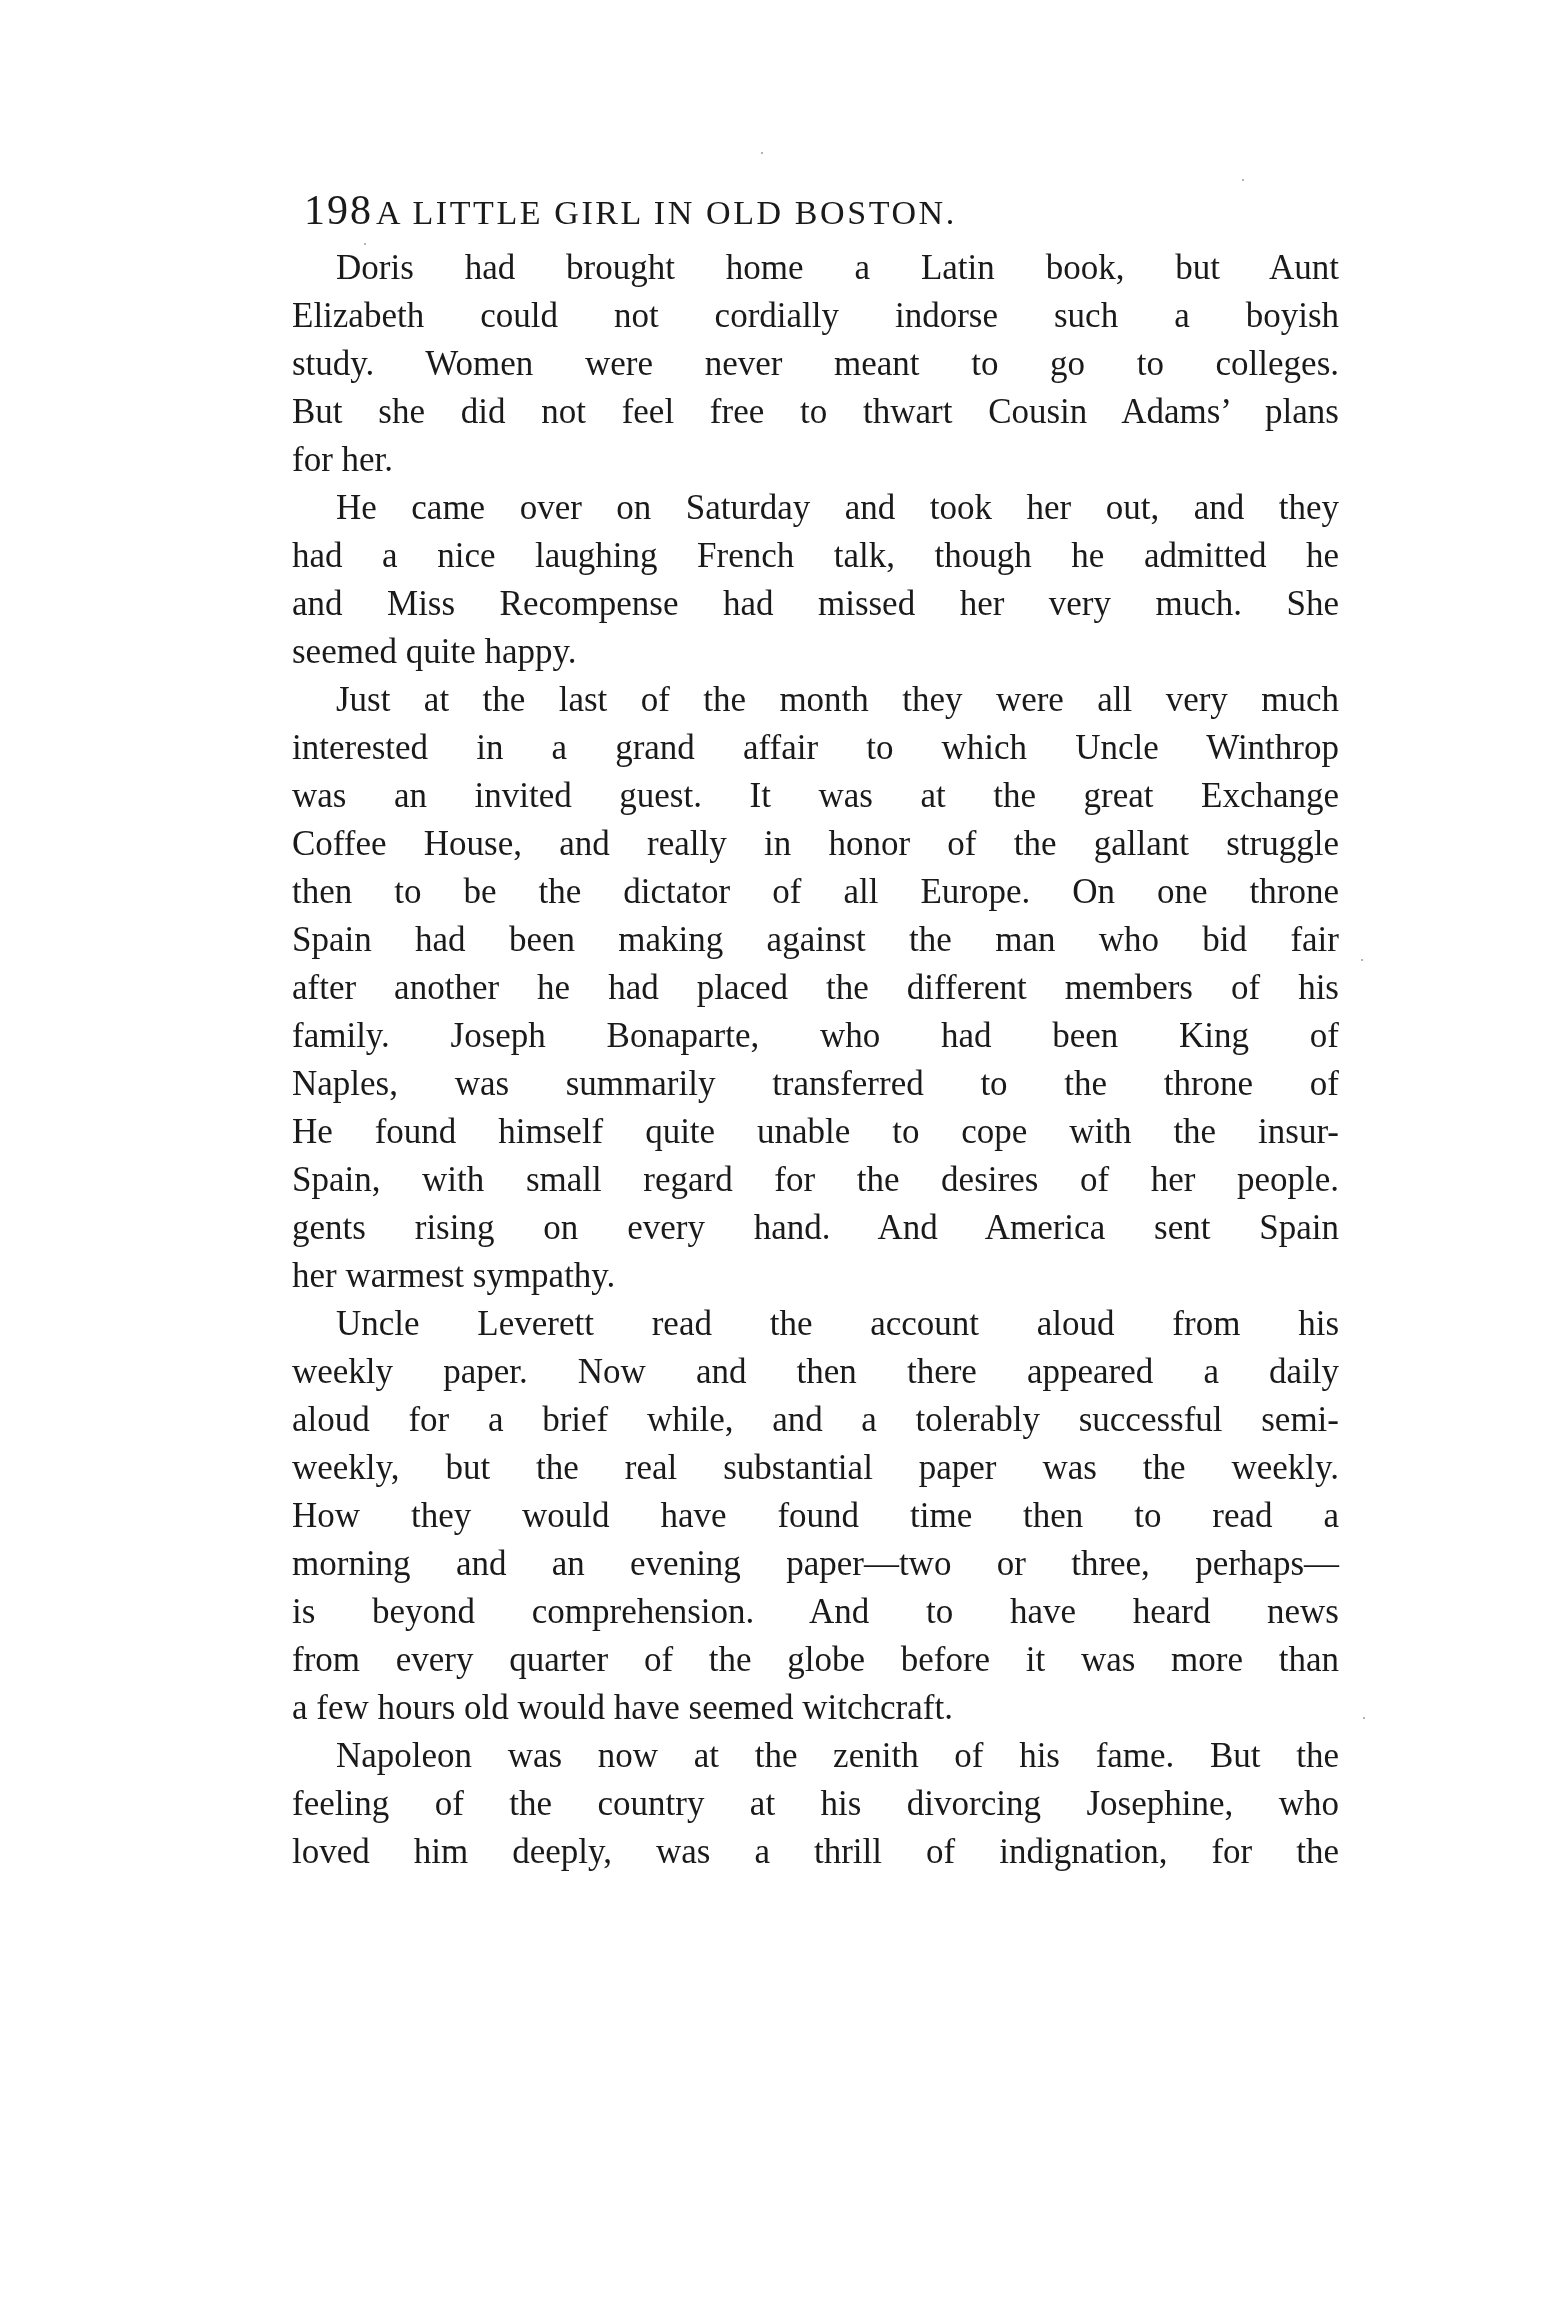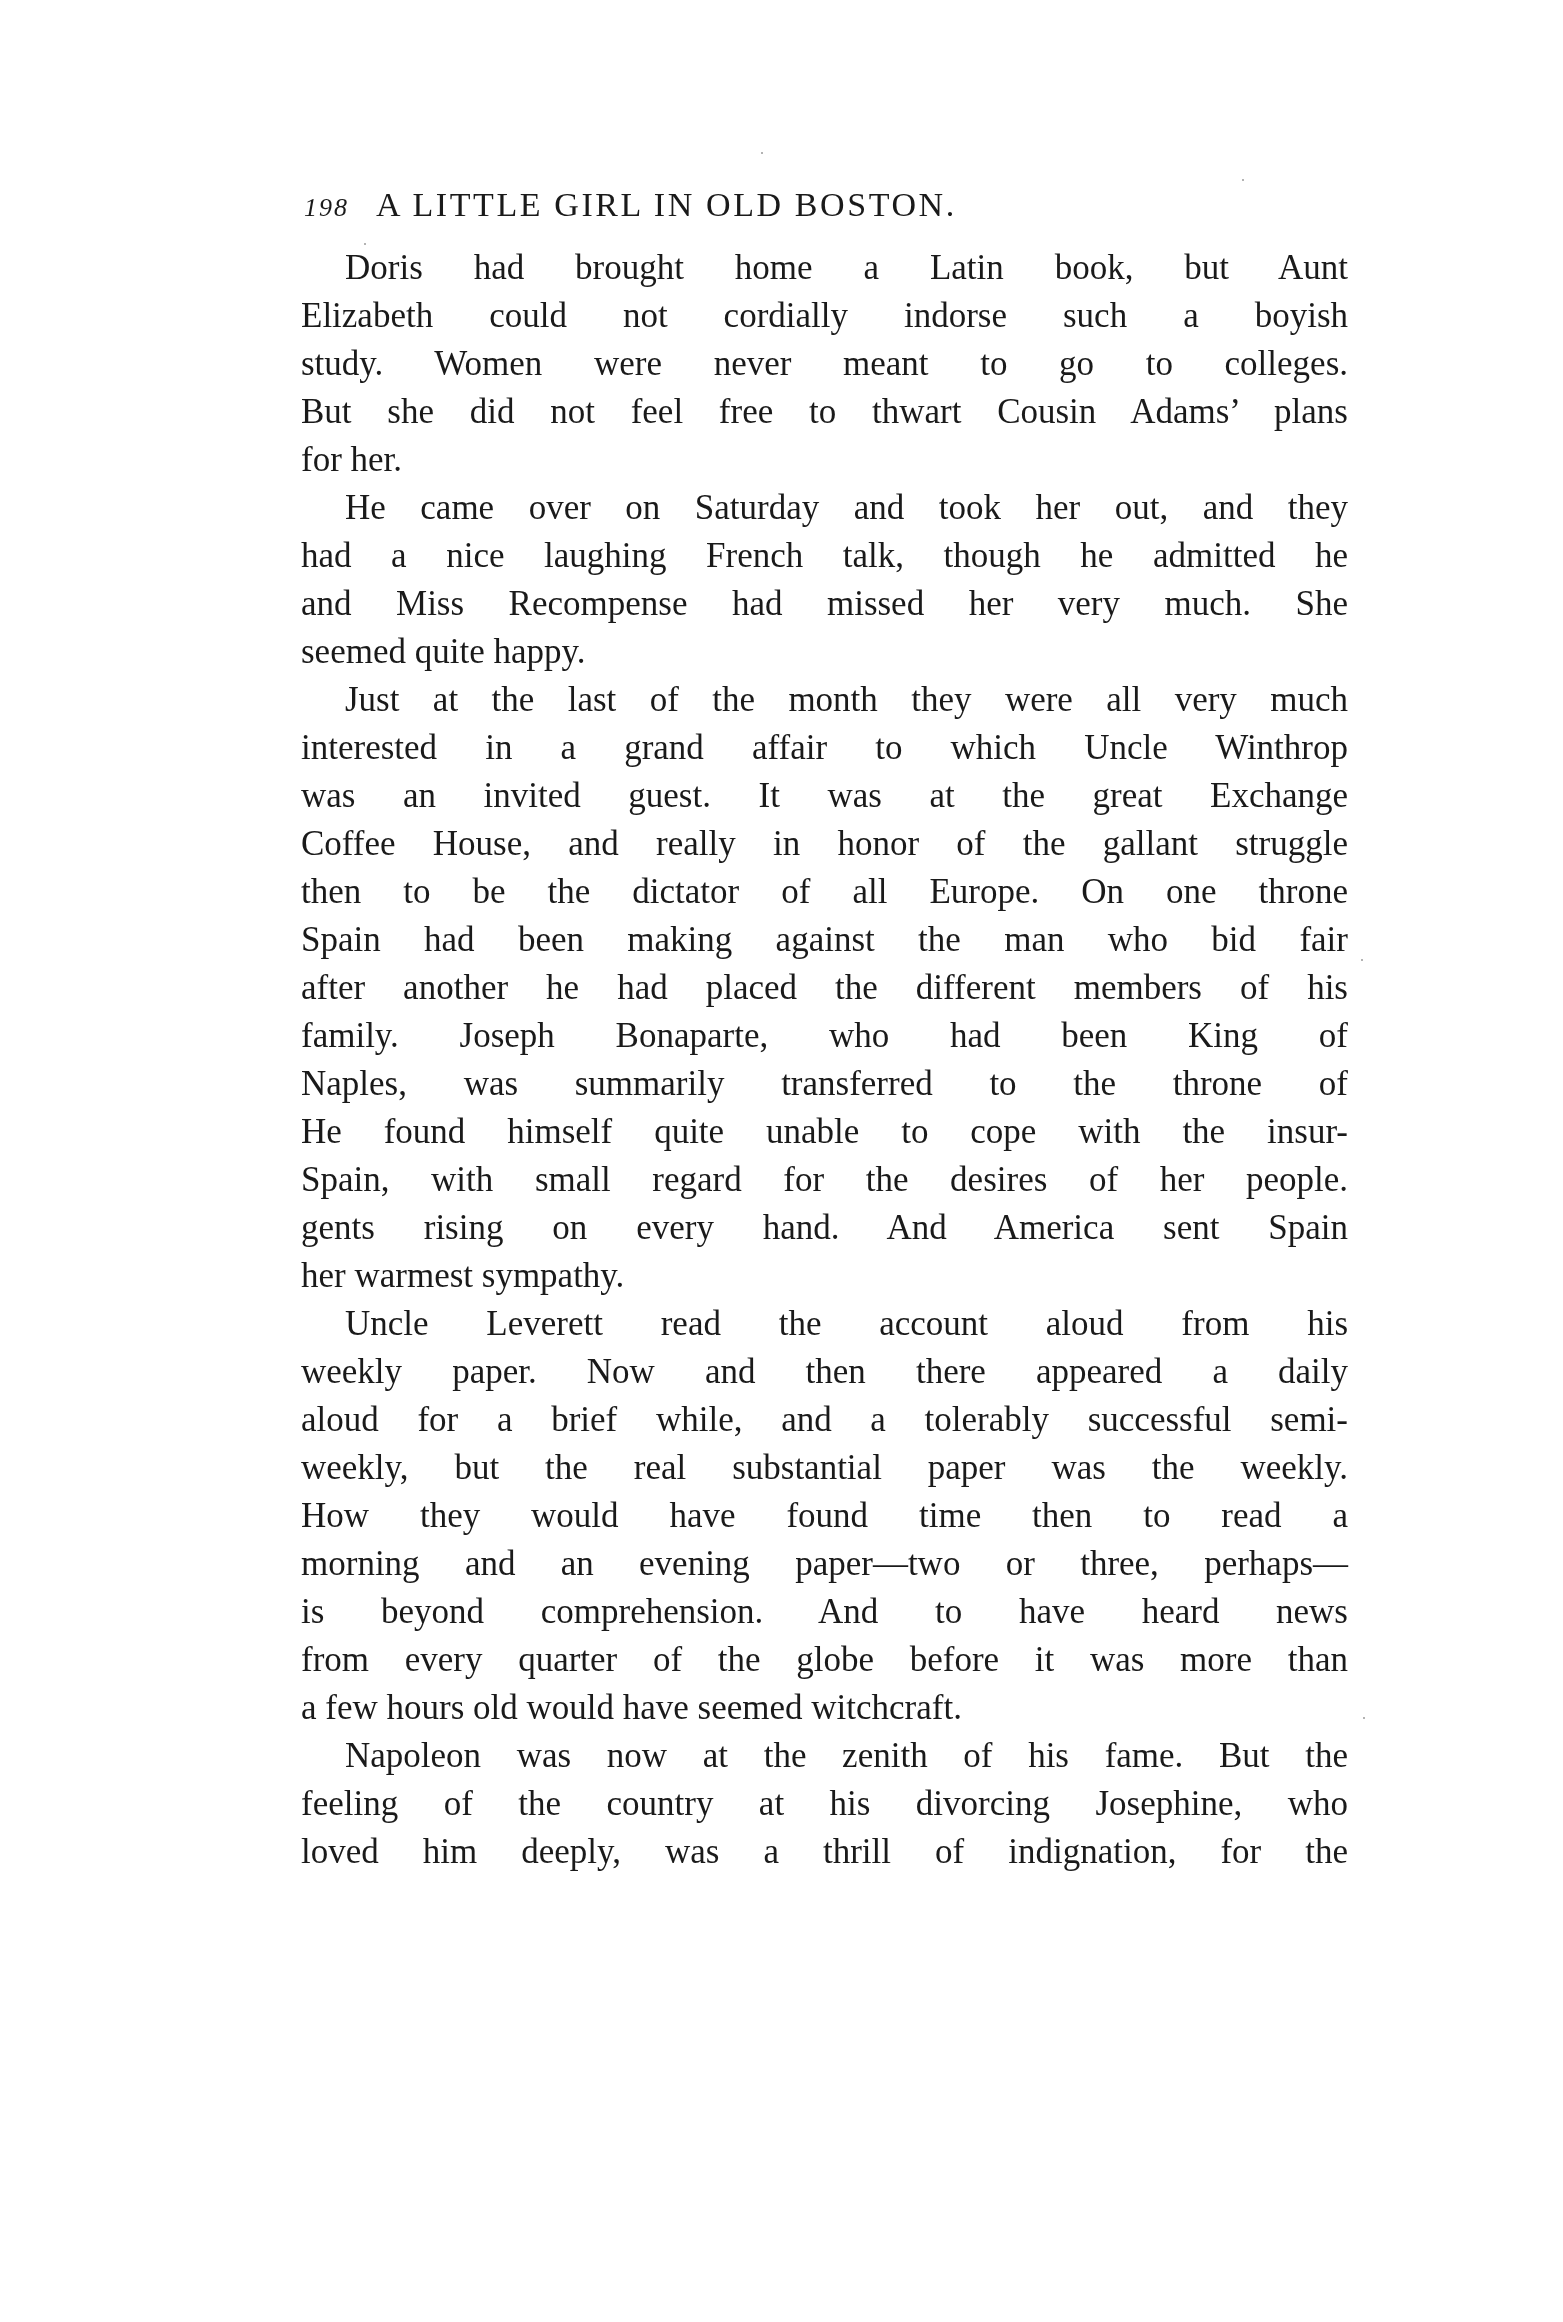--- a/index.html
+++ b/index.html
@@ -29,30 +29,29 @@
       top: 186px;
       width: 995px;
       height: 50px;
       font-size: 34px;
       letter-spacing: 2px;
       white-space: nowrap;
     }
     .running-head .page-number {
       display: inline-block;
       width: 72px;
-      font-size: 26px;
-      font-style: italic;
+      font-size: 42px;
     }
     .running-head .book-title {
       display: inline-block;
       letter-spacing: 2.6px;
     }
     .body-text {
       position: absolute;
-      left: 301px;
+      left: 292px;
       top: 244px;
       width: 1047px;
     }
     .line {
       display: block;
       height: 48px;
       line-height: 48px;
       font-size: 35px;
       white-space: nowrap;
       text-align: justify;

